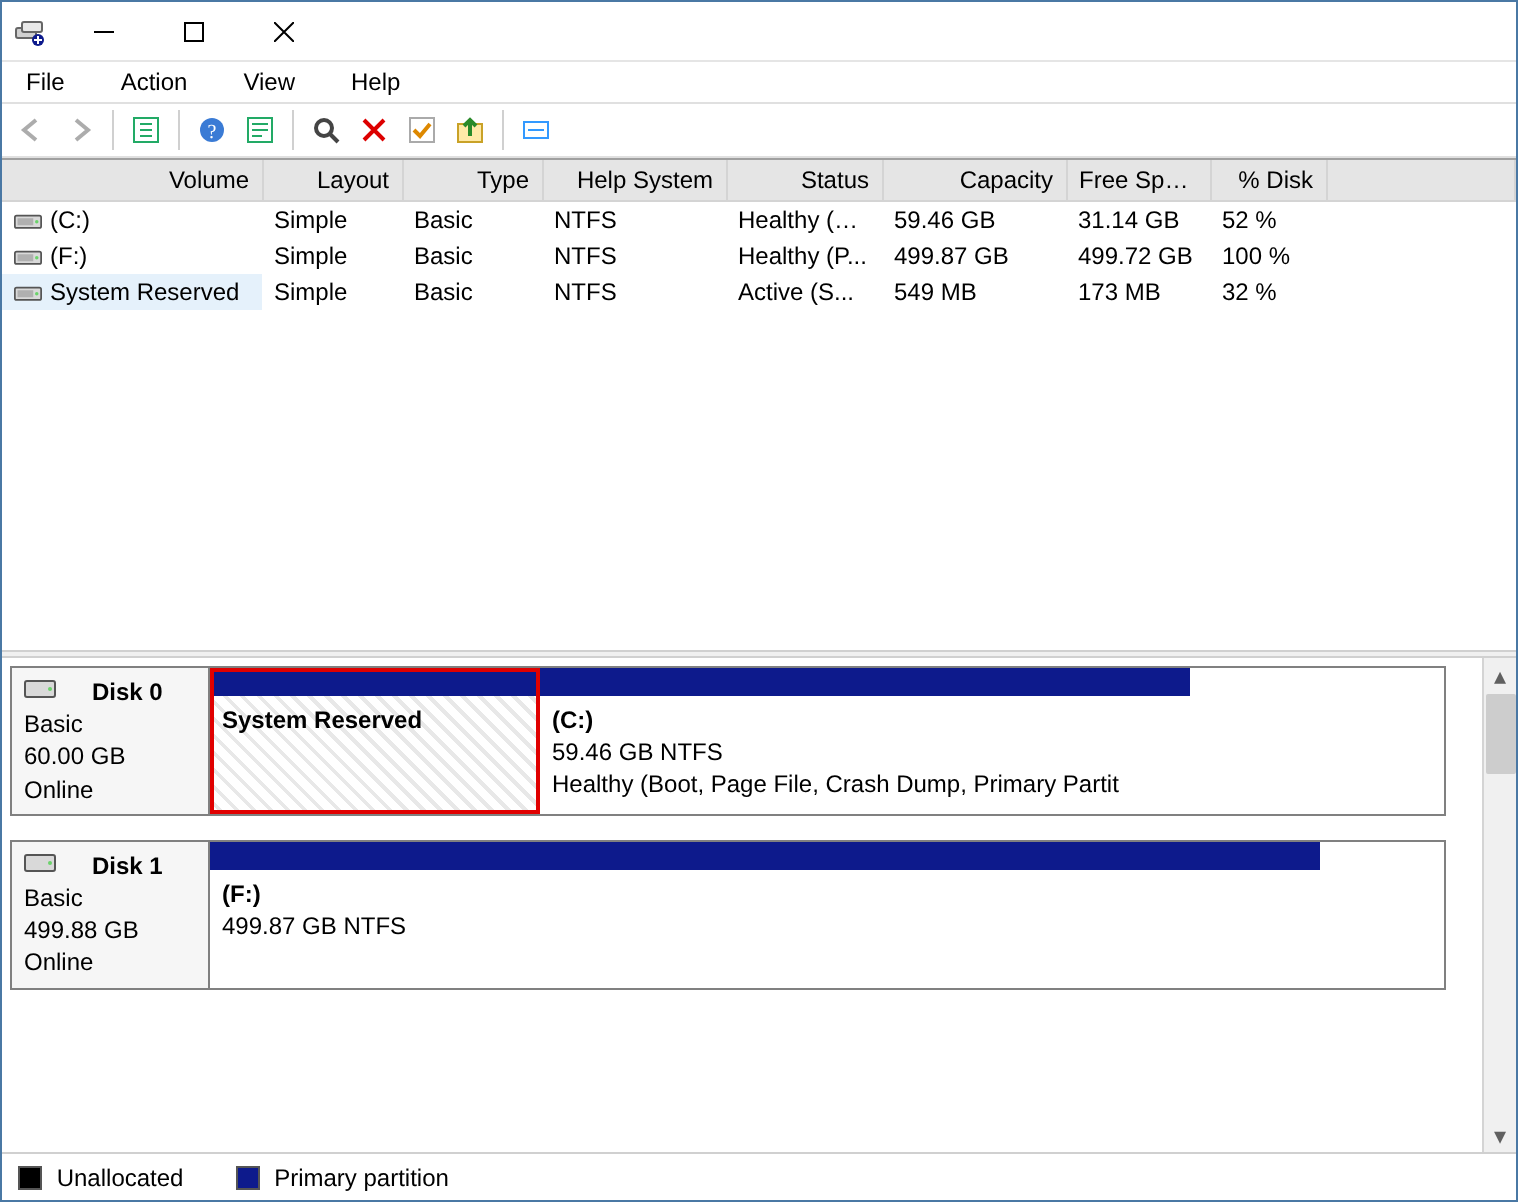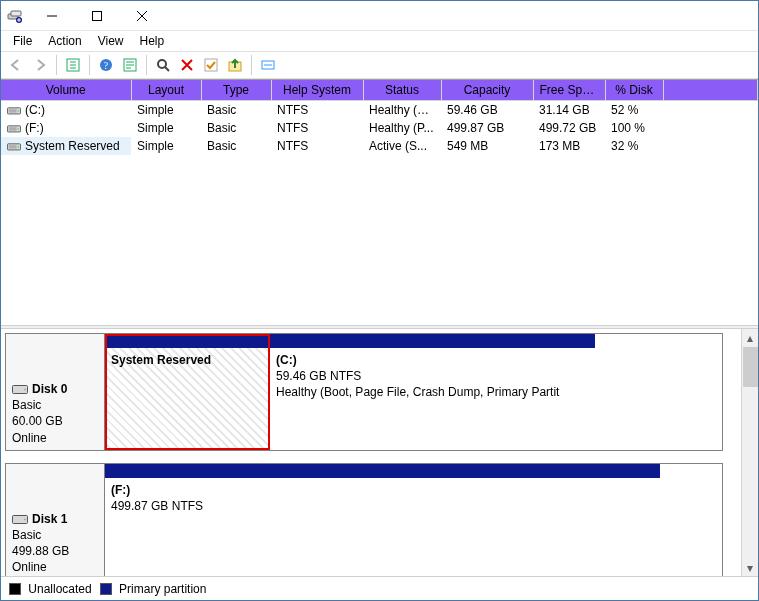--- a/index.html
+++ b/index.html
@@ -36,21 +36,21 @@
     width: 45px; height: 28px;
     display: flex; align-items: center; justify-content: center;
     font-size: 13px; color: #222;
   }
 
   
   .menubar {
     height: 20px;
     display: flex; align-items: center;
     padding: 0 4px;
-    gap: 0;
+    gap: 12px;
   }
   .menu-item { padding: 2px 8px; }
 
   
   .toolbar {
     height: 28px;
     border-top: 1px solid #e0e0e0;
     border-bottom: 1px solid #e0e0e0;
     background: #ffffff;
     display: flex; align-items: center;
@@ -67,24 +67,24 @@
 
   
   .volume-pane {
     border-top: 1px solid #a0a0a0;
     height: 246px;
     overflow: hidden;
     background: #fff;
   }
   .vol-table { width: 100%; border-collapse: collapse; table-layout: fixed; }
   .vol-table th {
-    text-align: center;
+    text-align: right;
     font-weight: normal;
     padding: 3px 6px;
-    background: #8b5cf6;
+    background: #e5e5e5;
     border-right: 1px solid #d4d4d4;
     border-bottom: 1px solid #d4d4d4;
     height: 20px;
     overflow: hidden; white-space: nowrap; text-overflow: ellipsis;
   }
   .vol-table td {
     padding: 2px 6px;
     white-space: nowrap; overflow: hidden; text-overflow: ellipsis;
     height: 18px;
   }
@@ -117,21 +117,21 @@
   .disk-block {
     display: flex; margin-bottom: 12px;
   }
   .disk-header {
     width: 100px; min-width: 100px;
     border: 1px solid #808080;
     background: #f6f6f6;
     padding: 4px 6px;
     line-height: 1.35;
   }
-  .disk-header .disk-name { font-weight: bold; display: flex; align-items: center; gap: 4px; margin-top: 43px; }
+  .disk-header .disk-name { font-weight: bold; display: flex; align-items: flex-start; gap: 18px; }
   .disk-icon { width: 16px; height: 12px; display: inline-block; }
 
   .disk-parts {
     display: flex; flex: 1;
     border-top: 1px solid #808080;
     border-bottom: 1px solid #808080;
     border-right: 1px solid #808080;
   }
   .partition {
     border-right: 1px solid #808080;
@@ -155,21 +155,21 @@
   .partition.selected .part-body {
     background-image: repeating-linear-gradient(45deg,
        #ffffff 0, #ffffff 4px, #e8e8e8 4px, #e8e8e8 6px);
   }
 
   
   .legend {
     height: 24px;
     border-top: 1px solid #d0d0d0;
     display: flex; align-items: center;
-    padding: 0 8px; gap: 8px;
+    padding: 0 8px; gap: 26px;
     background: #fff;
     font-size: 12px;
   }
   .swatch { width: 12px; height: 12px; display: inline-block; margin-right: 4px; vertical-align: -2px; border: 1px solid #555; }
 </style>
 </head>
 <body>
 
 <div class="window">
 

